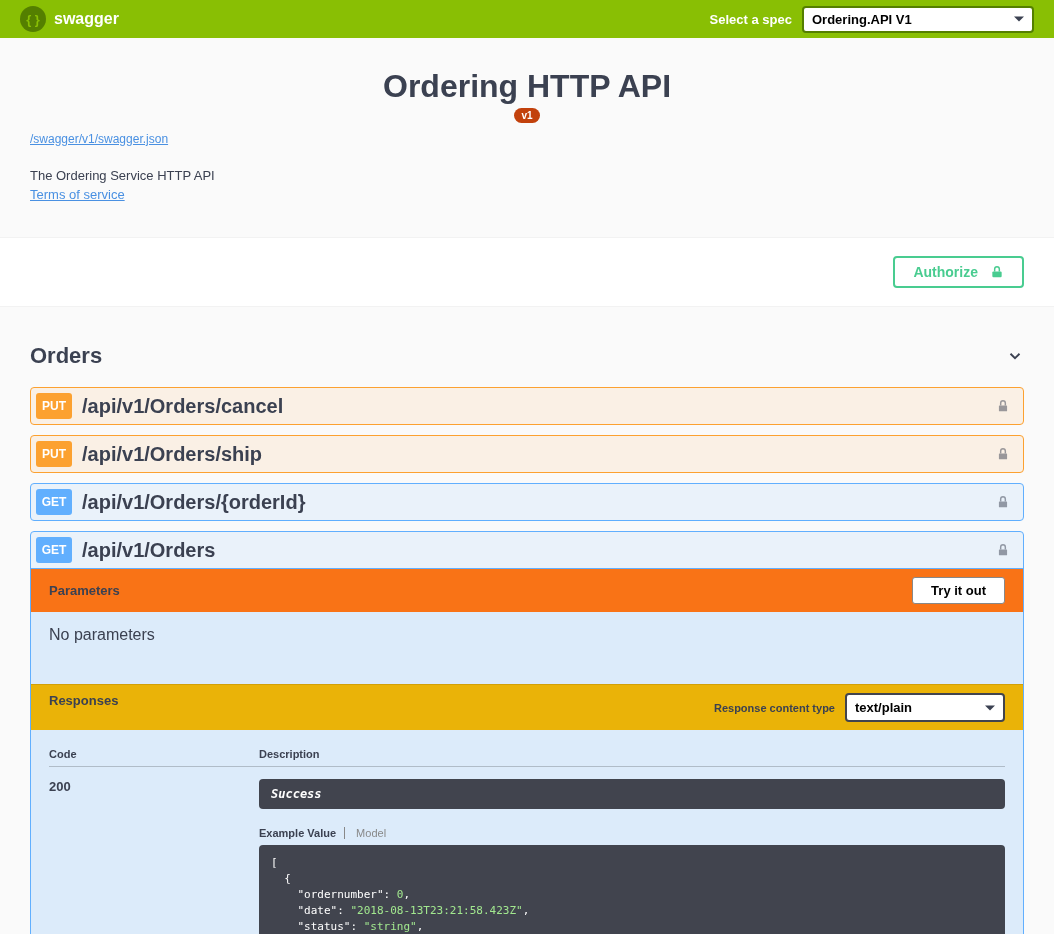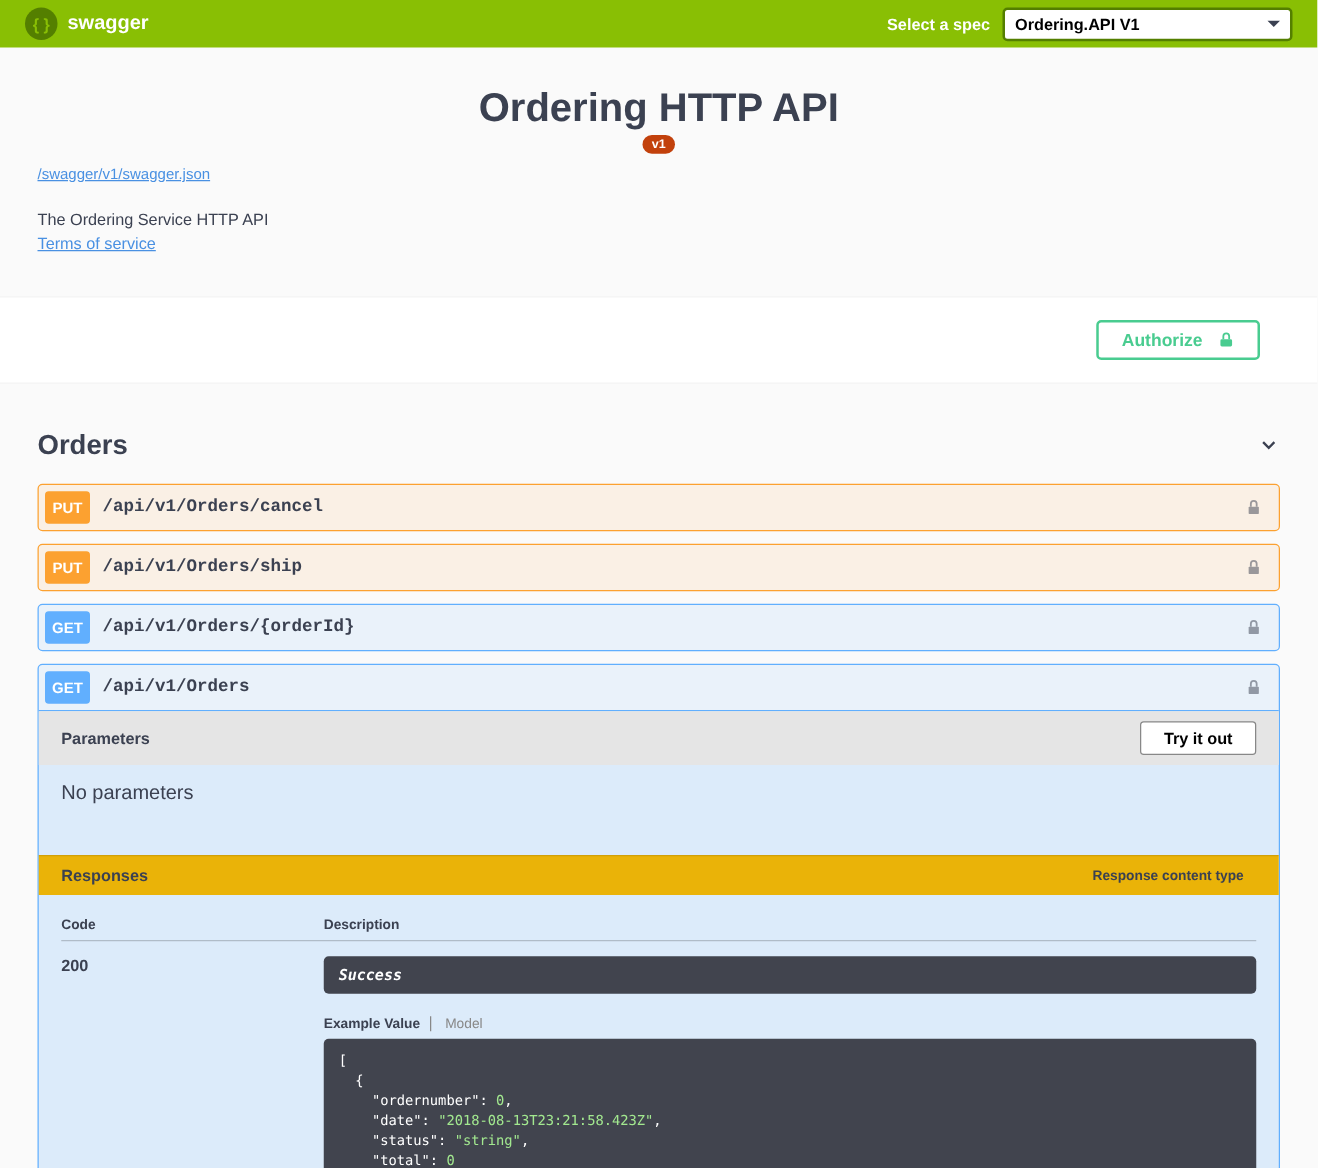--- a/index.html
+++ b/index.html
@@ -15,44 +15,44 @@
 .spec-select-wrap { position: relative; }
 .spec-select-wrap::after { content: ""; position: absolute; right: 10px; top: 50%; transform: translateY(-50%); border-left: 5px solid transparent; border-right: 5px solid transparent; border-top: 5px solid #3b4151; pointer-events: none; }
 
 .info-section { max-width: 1060px; margin: 0 auto; padding: 30px 30px 35px 30px; }
 .api-title { font-size: 32px; font-weight: 700; display: flex; align-items: center; gap: 8px; color: #3b4151; flex-direction: column; }
 .version-badge { background: #c2410c; color: #fff; font-size: 10px; border-radius: 50px; padding: 2px 7px; position: relative; top: -5px; }
 .spec-url { color: #4990e2; font-size: 12px; text-decoration: underline; margin-top: 4px; display: inline-block; }
 .api-desc { margin-top: 22px; font-size: 13px; }
 .tos-link { color: #4990e2; font-size: 13px; text-decoration: underline; display: inline-block; margin-top: 4px; }
 
-.auth-wrap { background: #fff; border-top: 1px solid rgba(0,0,0,0.05); border-bottom: 1px solid rgba(0,0,0,0.05); padding: 18px 46px; display: flex; justify-content: flex-end; }
+.auth-wrap { background: #fff; border-top: 1px solid rgba(0,0,0,0.05); border-bottom: 1px solid rgba(0,0,0,0.05); padding: 18px 30px; display: flex; justify-content: flex-end; }
 .authorize-btn { background: #fff; border: 2px solid #49cc90; color: #49cc90; font-weight: 700; padding: 6px 18px; border-radius: 4px; display: flex; align-items: center; gap: 12px; cursor: pointer; font-size: 14px; }
 .lock-green { width: 14px; height: 14px; }
 
 .main { max-width: 1060px; margin: 0 auto; padding: 0 30px 40px 30px; }
 
 .tag-section { margin-top: 28px; }
 .tag-header { display: flex; justify-content: space-between; align-items: center; padding: 8px 0; cursor: pointer; }
 .tag-name { font-size: 22px; font-weight: 700; }
 .chevron { width: 18px; height: 18px; }
 
 .opblock { border-radius: 4px; margin-top: 10px; border: 1px solid; }
 .opblock-put { border-color: #fca130; background: rgba(252,161,48,0.1); }
 .opblock-get { border-color: #61affe; background: rgba(97,175,254,0.1); }
 
 .opblock-summary { display: flex; align-items: center; padding: 5px; cursor: pointer; }
 .method { color: #fff; font-weight: 700; font-size: 12px; padding: 6px 0; width: 36px; text-align: center; border-radius: 3px; }
 .method-put { background: #fca130; }
 .method-get { background: #61affe; }
-.path { font-family: Liberation Mono, monospace; font-size: 14px; font-weight: 600; margin-left: 10px; flex: 1; color: #3b4151; }
+.path { font-family: Liberation Sans, sans-serif; font-size: 20px; font-weight: 600; margin-left: 10px; flex: 1; color: #3b4151; }
 .lock-gray { width: 14px; height: 14px; margin-right: 8px; opacity: 0.5; }
 
 .opblock-body { border-top: 1px solid #61affe; }
-.params-header { display: flex; justify-content: space-between; align-items: center; padding: 8px 18px; background: #e5e5e5; }
+.params-header { display: flex; justify-content: space-between; align-items: center; padding: 8px 18px; background: #f97316; }
 .params-header h4 { font-size: 13px; font-weight: 700; }
 .tryout-btn { background: #fff; border: 1px solid #888; padding: 5px 18px; font-weight: 700; font-size: 13px; border-radius: 3px; cursor: pointer; }
 .no-params { padding: 14px 18px 40px 18px; font-size: 16px; background: rgba(97,175,254,0.1); }
 
 .responses-header { display: flex; justify-content: space-between; padding: 8px 18px; background: #eab308; border-top: 1px solid rgba(0,0,0,0.1); }
 .responses-header h4 { font-size: 13px; font-weight: 700; }
 .ct-label { font-size: 11px; font-weight: 700; margin-right: 10px; }
 .ct-wrap { display: flex; align-items: center; }
 .ct-select-wrap { position: relative; }
 .ct-select { border: 2px solid #41444e; border-radius: 4px; padding: 5px 30px 5px 8px; width: 160px; font-size: 13px; font-weight: 700; appearance: none; background: #fff; }
@@ -168,20 +168,25 @@
         <div class="params-header">
           <h4>Parameters</h4>
           <button class="tryout-btn">Try it out</button>
         </div>
         <div class="no-params">No parameters</div>
 
         <div class="responses-header">
           <h4>Responses</h4>
           <div class="ct-wrap">
             <span class="ct-label">Response content type</span>
+            <div class="ct-select-wrap">
+              <select class="ct-select">
+                <option>text/plain</option>
+              </select>
+            </div>
           </div>
         </div>
 
         <div class="responses-table">
           <div class="table-head">
             <span class="col-code">Code</span>
             <span class="col-desc">Description</span>
           </div>
 
           <div class="resp-row">

